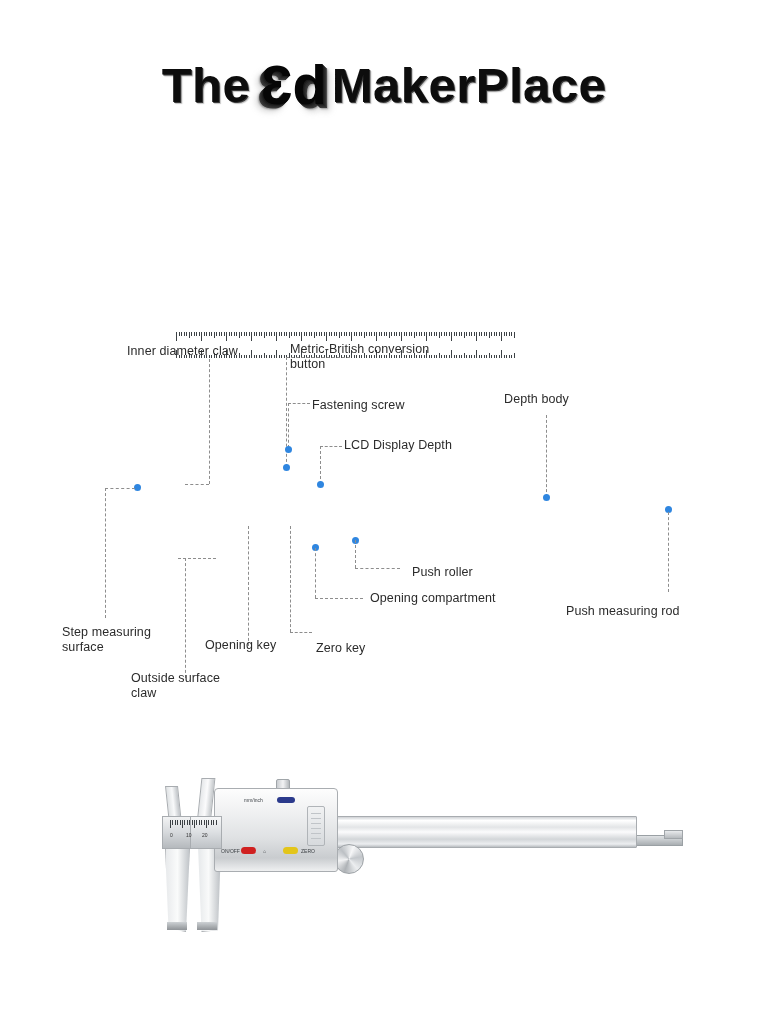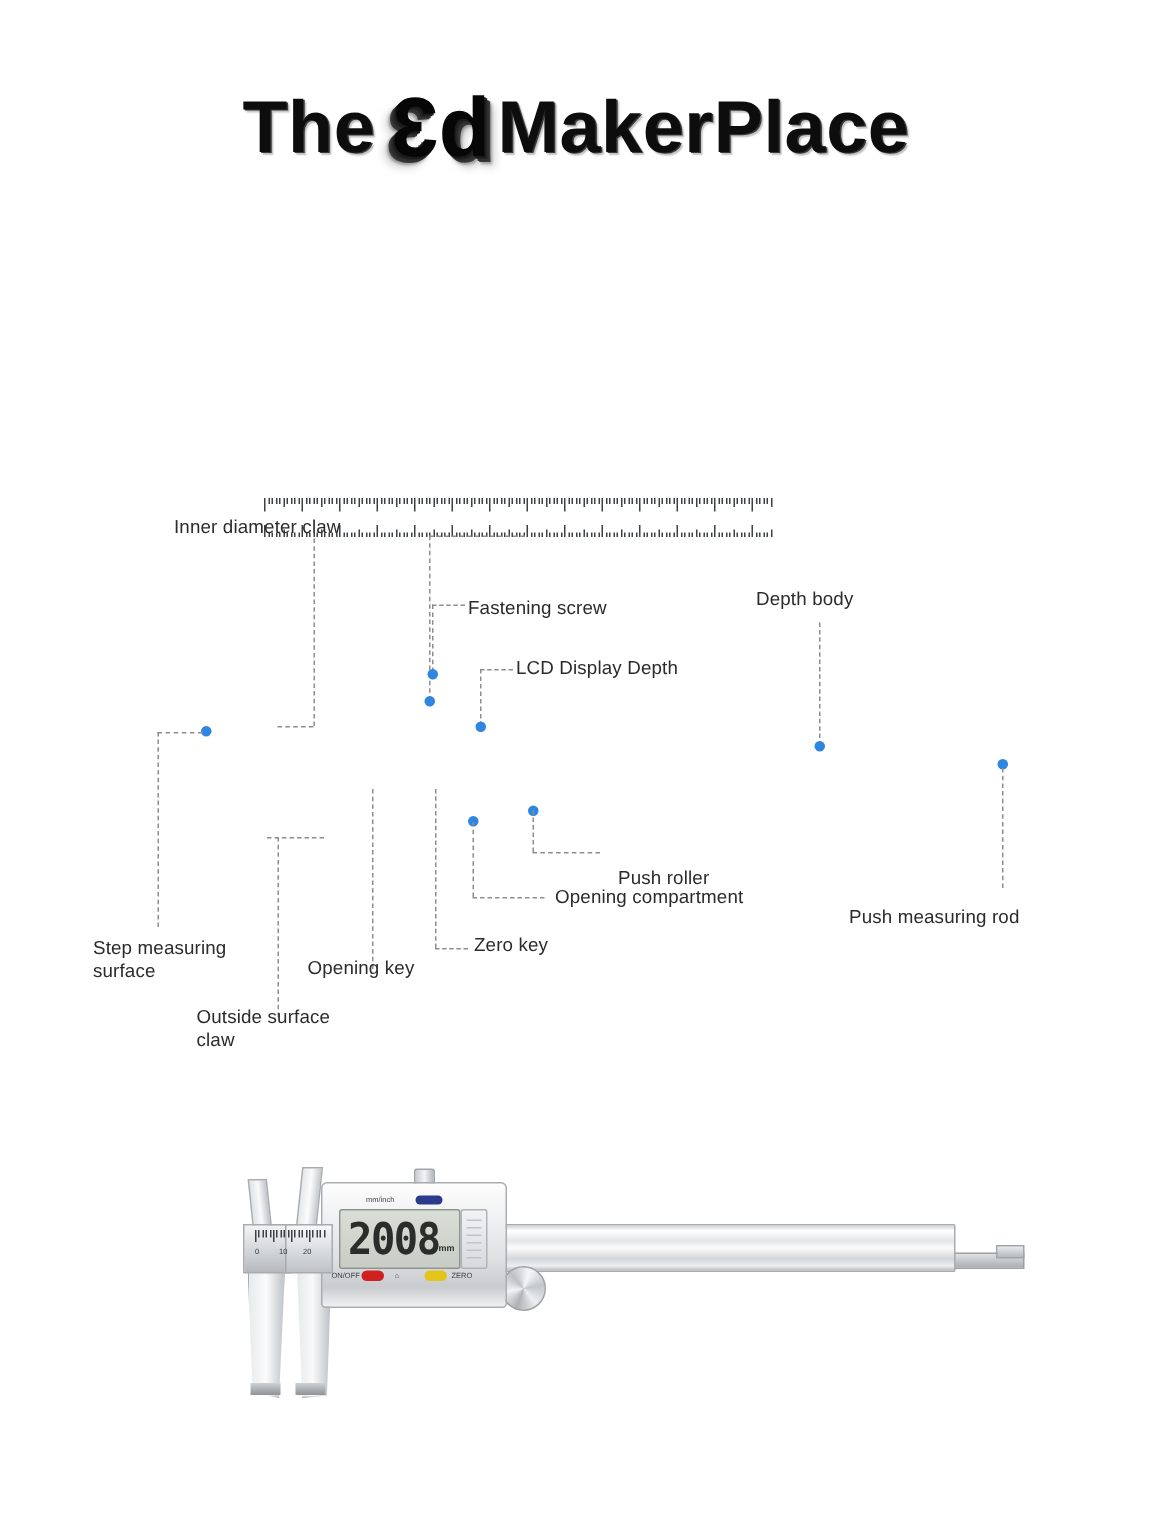--- a/index.html
+++ b/index.html
@@ -711,24 +711,20 @@
         <div class="vnum" style="left: 32px;">20</div>
       </div>
   </div>
 
   <div class="head"></div>
   <div class="screw"></div>
 
   <div class="conv-txt">mm/inch</div>
   <div class="conv-btn"></div>
 
-  <div class="lcd">
-    <div class="lcd-digits">2008</div>
-    <div class="lcd-unit">mm</div>
-  </div>
 
   <div class="battery-panel">
     <i style="top:6px"></i>
       <i style="top:11px"></i>
       <i style="top:16px"></i>
     <i style="top:21px"></i>
       <i style="top:26px"></i>
       <i style="top:31px"></i>
   </div>
 
@@ -776,27 +772,29 @@
 
   <div class="ldr v" style="left:248px; top:196px; height:120px;"></div>
 
   <div class="ldr h" style="left:178px; top:228px; width:38px;"></div>
   <div class="ldr v" style="left:185px; top:228px; height:120px;"></div>
 
   <div class="dot" style="left:134px; top:154px;"></div>
   <div class="ldr h" style="left:105px; top:158px; width:30px;"></div>
   <div class="ldr v" style="left:105px; top:158px; height:130px;"></div>
 
-  <div class="lbl" style="left:116px; top:14px;">Inner diameter claw</div>
+  <div class="lbl" style="left:127px; top:14px;">Inner diameter claw</div>
+  <div class="lbl" style="left:290px; top:12px;">Metric-British conversion
+button</div>
   <div class="lbl" style="left:312px; top:68px;">Fastening screw</div>
   <div class="lbl" style="left:344px; top:108px;">LCD Display Depth</div>
   <div class="lbl" style="left:504px; top:62px;">Depth body</div>
-  <div class="lbl" style="left:412px; top:248px;">Push roller</div>
+  <div class="lbl" style="left:412px; top:235px;">Push roller</div>
   <div class="lbl" style="left:370px; top:261px;">Opening compartment</div>
   <div class="lbl" style="left:566px; top:274px;">Push measuring rod</div>
-  <div class="lbl" style="left:316px; top:293px;">Zero key</div>
+  <div class="lbl" style="left:316px; top:311px;">Zero key</div>
   <div class="lbl" style="left:205px; top:308px;">Opening key</div>
   <div class="lbl" style="left:131px; top:341px;">Outside surface
 claw</div>
   <div class="lbl" style="left:62px;  top:295px;">Step measuring
 surface</div>
 
 </div>
 
 </body></html>

